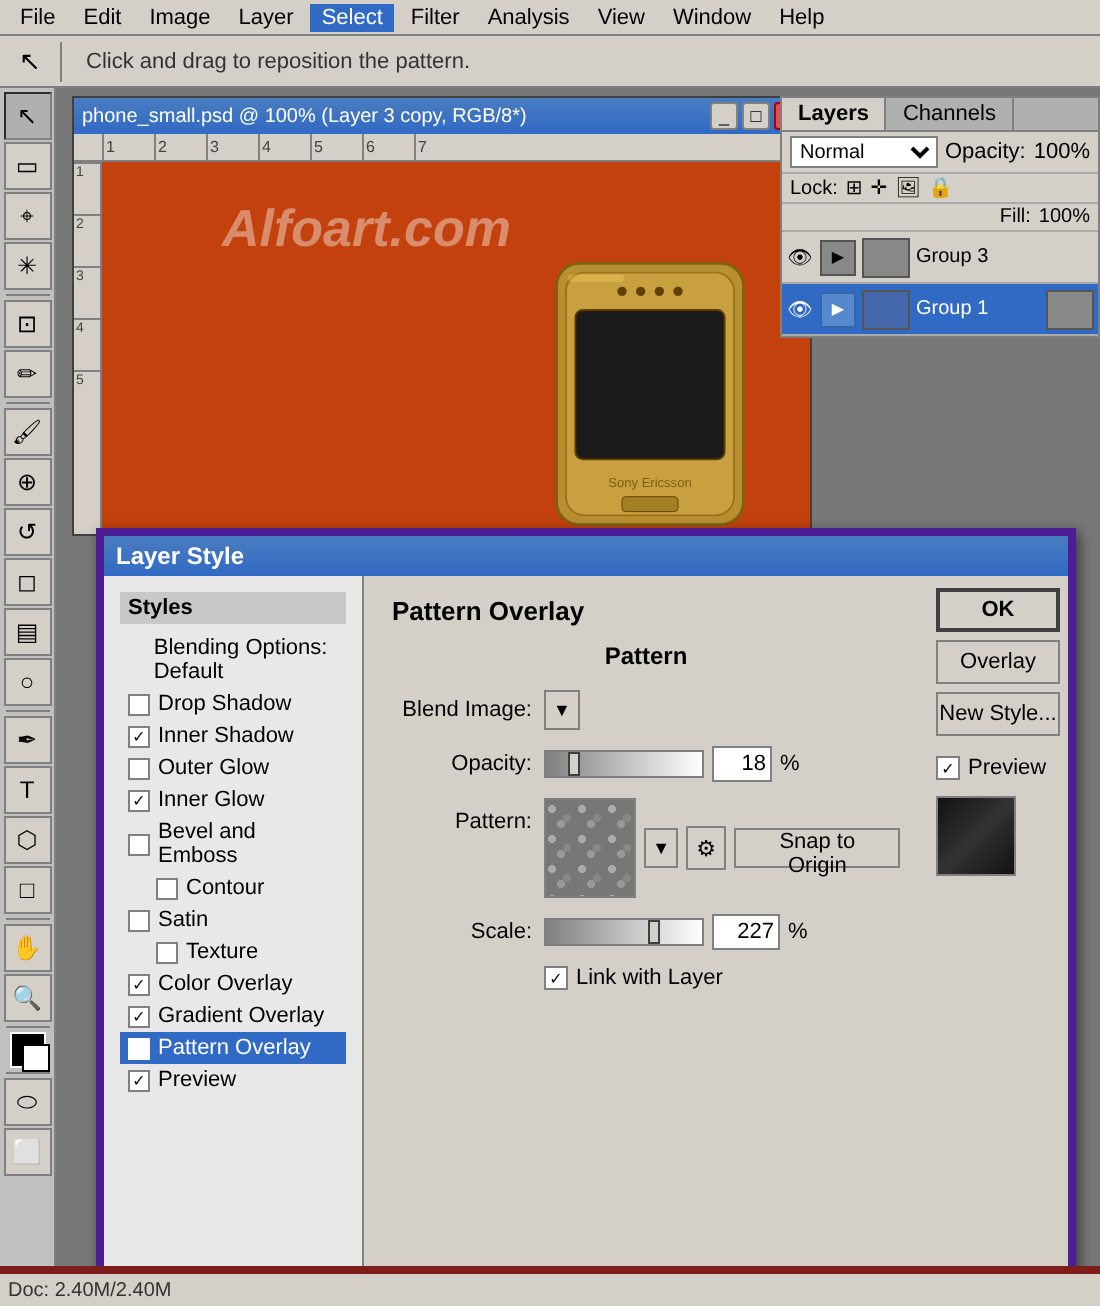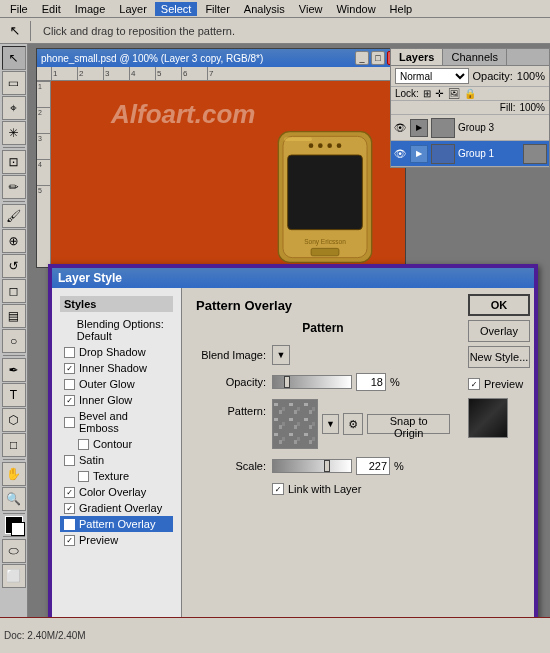--- a/index.html
+++ b/index.html
@@ -572,23 +572,23 @@
       border: 1px solid #808080;
       margin-top: 4px;
     }
 
     
     .statusbar {
       position: absolute;
       bottom: 0;
       left: 0;
       right: 0;
-      height: 36px;
-      background: #d4d0c8;
-      border-top: 1px solid #7f1d1d;
+      height: 20px;
+      background: #d4d0c8;
+      border-top: 4px solid #7f1d1d;
       display: flex;
       align-items: center;
       padding: 0 4px;
       font-size: 11px;
     }
 
     
     .pattern-bg {
       background-image: 
         radial-gradient(circle at 20% 30%, #aaa 2px, transparent 2px),

